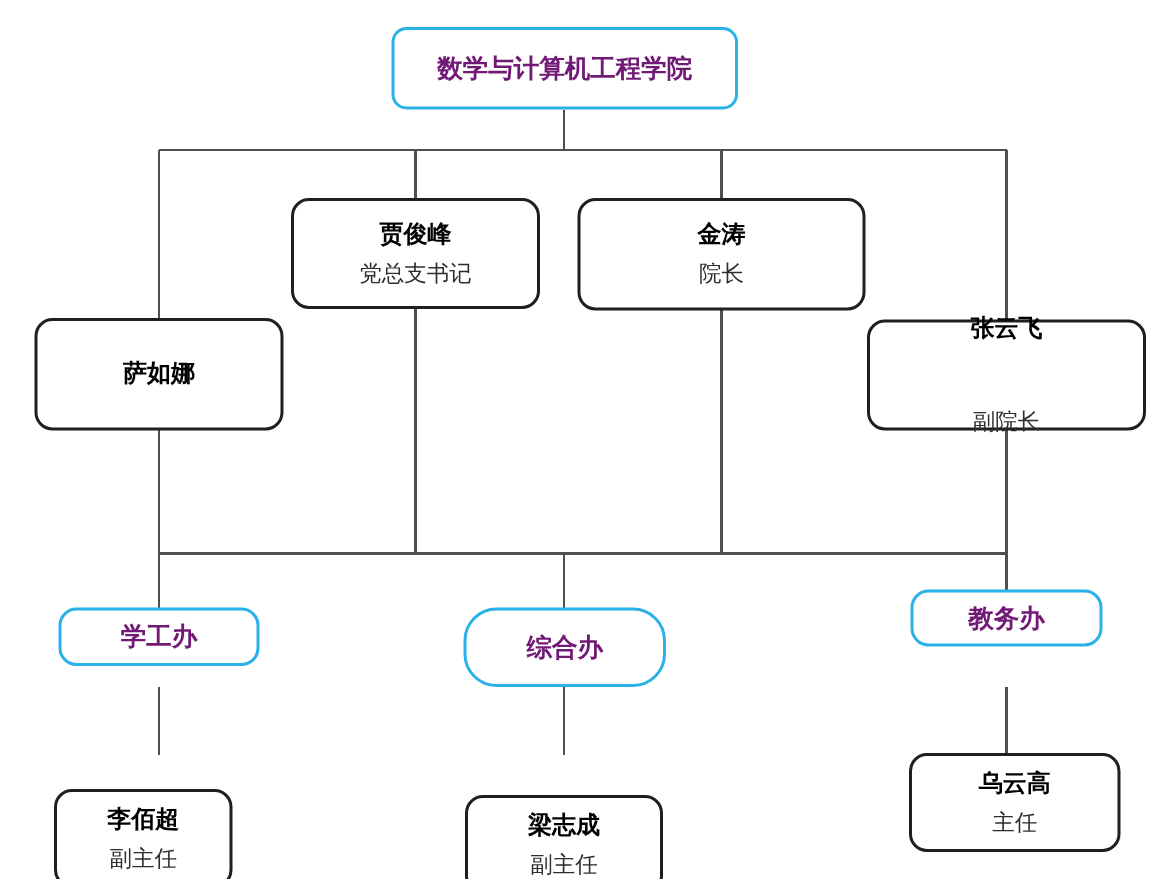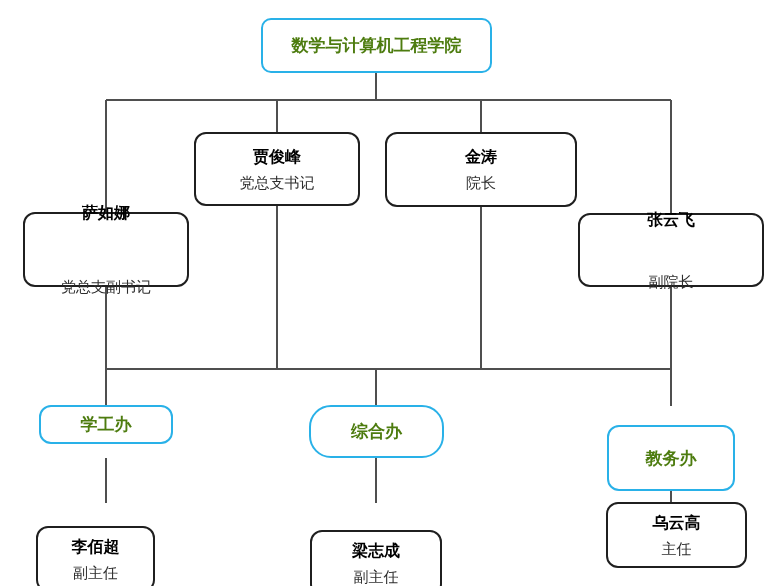--- a/index.html
+++ b/index.html
@@ -47,21 +47,21 @@
   .node .role {
     font-size: 15px;
     color: #2e2e2e;
     line-height: 22px;
     margin-top: 3px;
     white-space: nowrap;
   }
   .node .single {
     font-weight: bold;
     font-size: 17px;
-    color: #4d7c0f;
+    color: #701a75;
     white-space: nowrap;
     font-family: Liberation Mono, monospace;
   }
   .node.root .single {
     font-size: 17px;
   }
 </style>
 </head>
 <body>
 
@@ -100,37 +100,36 @@
     <span class="role">院长</span>
   </div>
 
   <div class="node" style="left:194px; top:132px; width:166px; height:74px;">
     <span class="name">贾俊峰</span>
     <span class="role">党总支书记</span>
   </div>
 
   <div class="node" style="left:23px; top:212px; width:166px; height:75px;gap:48px;">
     <span class="name">萨如娜</span>
-    <span class="role">党总支副书记</span>
   </div>
 
   <div class="node" style="left:578px; top:213px; width:186px; height:74px;gap:36px;">
     <span class="name">张云飞</span>
     <span class="role">副院长</span>
   </div>
 
   <div class="node accent" style="left:39px; top:405px; width:134px; height:39px;">
     <span class="single">学工办</span>
   </div>
 
   <div class="node accent" style="left:309px; top:405px; width:135px; height:53px;border-radius:22px;">
     <span class="single">综合办</span>
   </div>
 
-  <div class="node accent" style="left:607px; top:425px; width:128px; height:66px;">
+  <div class="node accent" style="left:607px; top:393px; width:128px; height:38px;">
     <span class="single">教务办</span>
   </div>
 
   <div class="node" style="left:36px; top:502px; width:119px; height:66px;margin-top:24px;">
     <span class="name">李佰超</span>
     <span class="role">副主任</span>
   </div>
 
   <div class="node" style="left:310px; top:502px; width:132px; height:66px;margin-top:28px;">
     <span class="name">梁志成</span>

